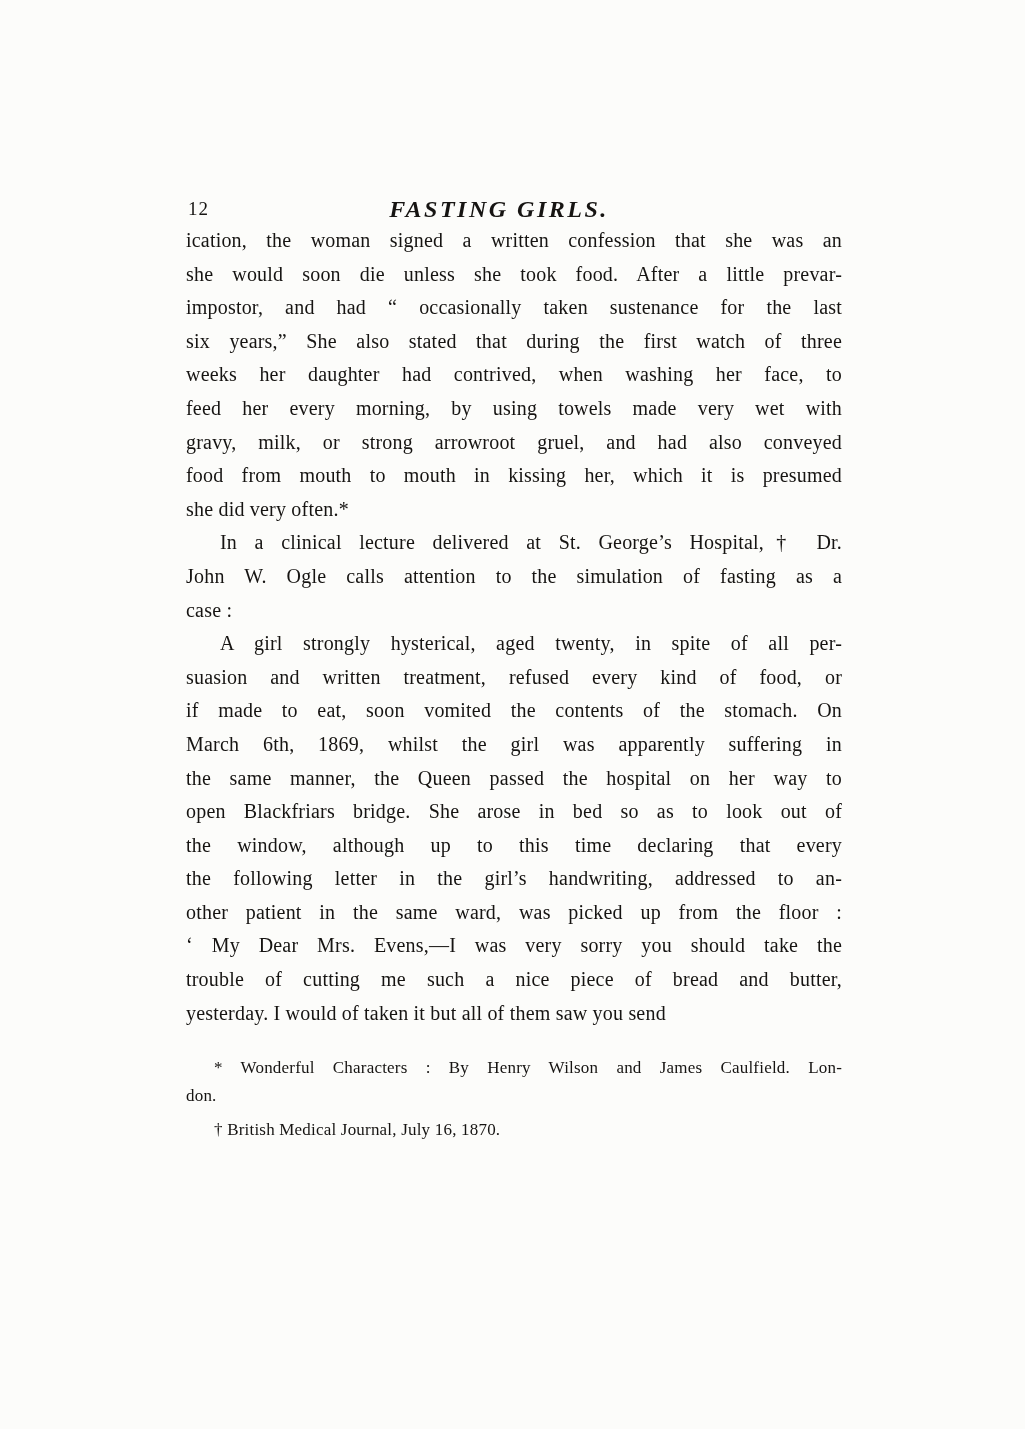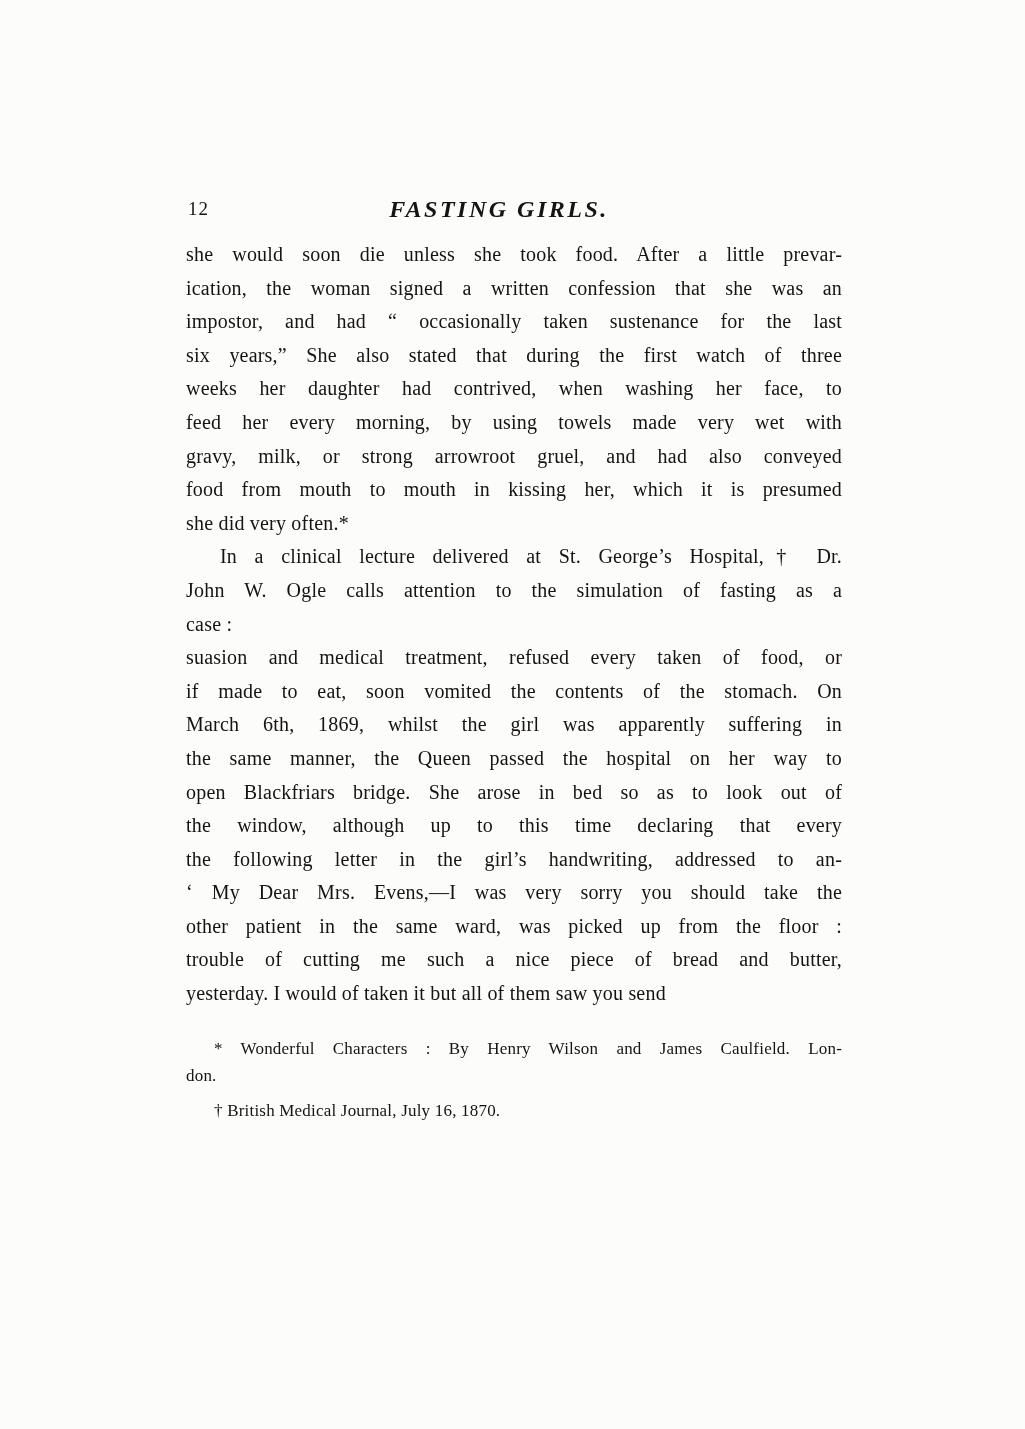--- a/index.html
+++ b/index.html
@@ -19,21 +19,20 @@
   }
   .content {
     position: absolute;
     left: 186px;
     top: 196px;
     width: 656px;
   }
   .header-row {
     position: relative;
     height: 28px;
-    margin-bottom: 14px;
   }
   .page-number {
     position: absolute;
     left: 2px;
     top: 2px;
     font-size: 19px;
     letter-spacing: 1px;
   }
   .running-title {
     position: absolute;
@@ -80,41 +79,42 @@
 </head>
 <body>
 
 <div class="page">
   <div class="content">
     <div class="header-row">
       <span class="page-number">12</span>
       <span class="running-title">FASTING GIRLS.</span>
     </div>
     <div class="text-block">
+        <div class="line just">ication, the woman signed a written confession that she was an</div>
         <div class="line just">she would soon die unless she took food. After a little prevar-</div>
-        <div class="line just">ication, the woman signed a written confession that she was an</div>
         <div class="line just">impostor, and had “ occasionally taken sustenance for the last</div>
         <div class="line just">six years,” She also stated that during the first watch of three</div>
         <div class="line just">weeks her daughter had contrived, when washing her face, to</div>
         <div class="line just">feed her every morning, by using towels made very wet with</div>
         <div class="line just">gravy, milk, or strong arrowroot gruel, and had also conveyed</div>
         <div class="line just">food from mouth to mouth in kissing her, which it is presumed</div>
         <div class="line">she did very often.*</div>
         <div class="line just indent">In a clinical lecture delivered at St. George’s Hospital,† Dr.</div>
         <div class="line just">John W. Ogle calls attention to the simulation of fasting as a</div>
         <div class="line">case :</div>
-        <div class="line just">suasion and medical treatment, refused every taken of food, or</div>
+        <div class="line just indent">A girl strongly hysterical, aged twenty, in spite of all per-</div>
+        <div class="line just">suasion and written treatment, refused every kind of food, or</div>
         <div class="line just">if made to eat, soon vomited the contents of the stomach. On</div>
         <div class="line just">March 6th, 1869, whilst the girl was apparently suffering in</div>
         <div class="line just">the same manner, the Queen passed the hospital on her way to</div>
         <div class="line just">open Blackfriars bridge. She arose in bed so as to look out of</div>
         <div class="line just">the window, although up to this time declaring that every</div>
         <div class="line just">the following letter in the girl’s handwriting, addressed to an-</div>
+        <div class="line just">other patient in the same ward, was picked up from the floor :</div>
         <div class="line just">‘ My Dear Mrs. Evens,—I was very sorry you should take the</div>
-        <div class="line just">other patient in the same ward, was picked up from the floor :</div>
         <div class="line just">trouble of cutting me such a nice piece of bread and butter,</div>
         <div class="line">yesterday. I would of taken it but all of them saw you send</div>
       </div>
     <div class="footnotes">
         <div class="fblock">
           <div class="fline just findent">* Wonderful Characters : By Henry Wilson and James Caulfield. Lon-</div>
           <div class="fline">don.</div>
         </div>
         <div class="fblock">
           <div class="fline findent">† British Medical Journal, July 16, 1870.</div>

